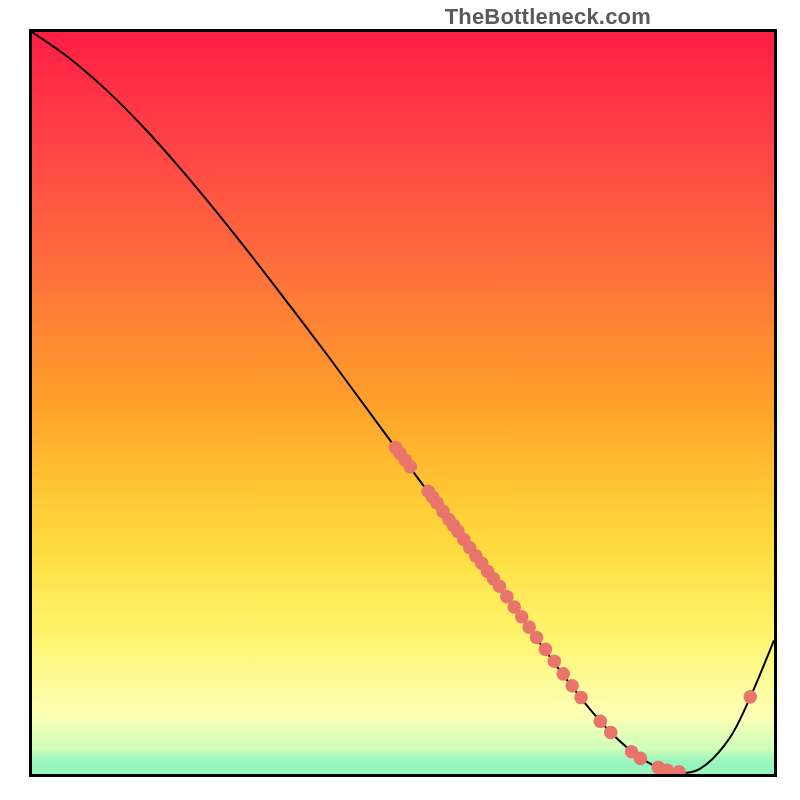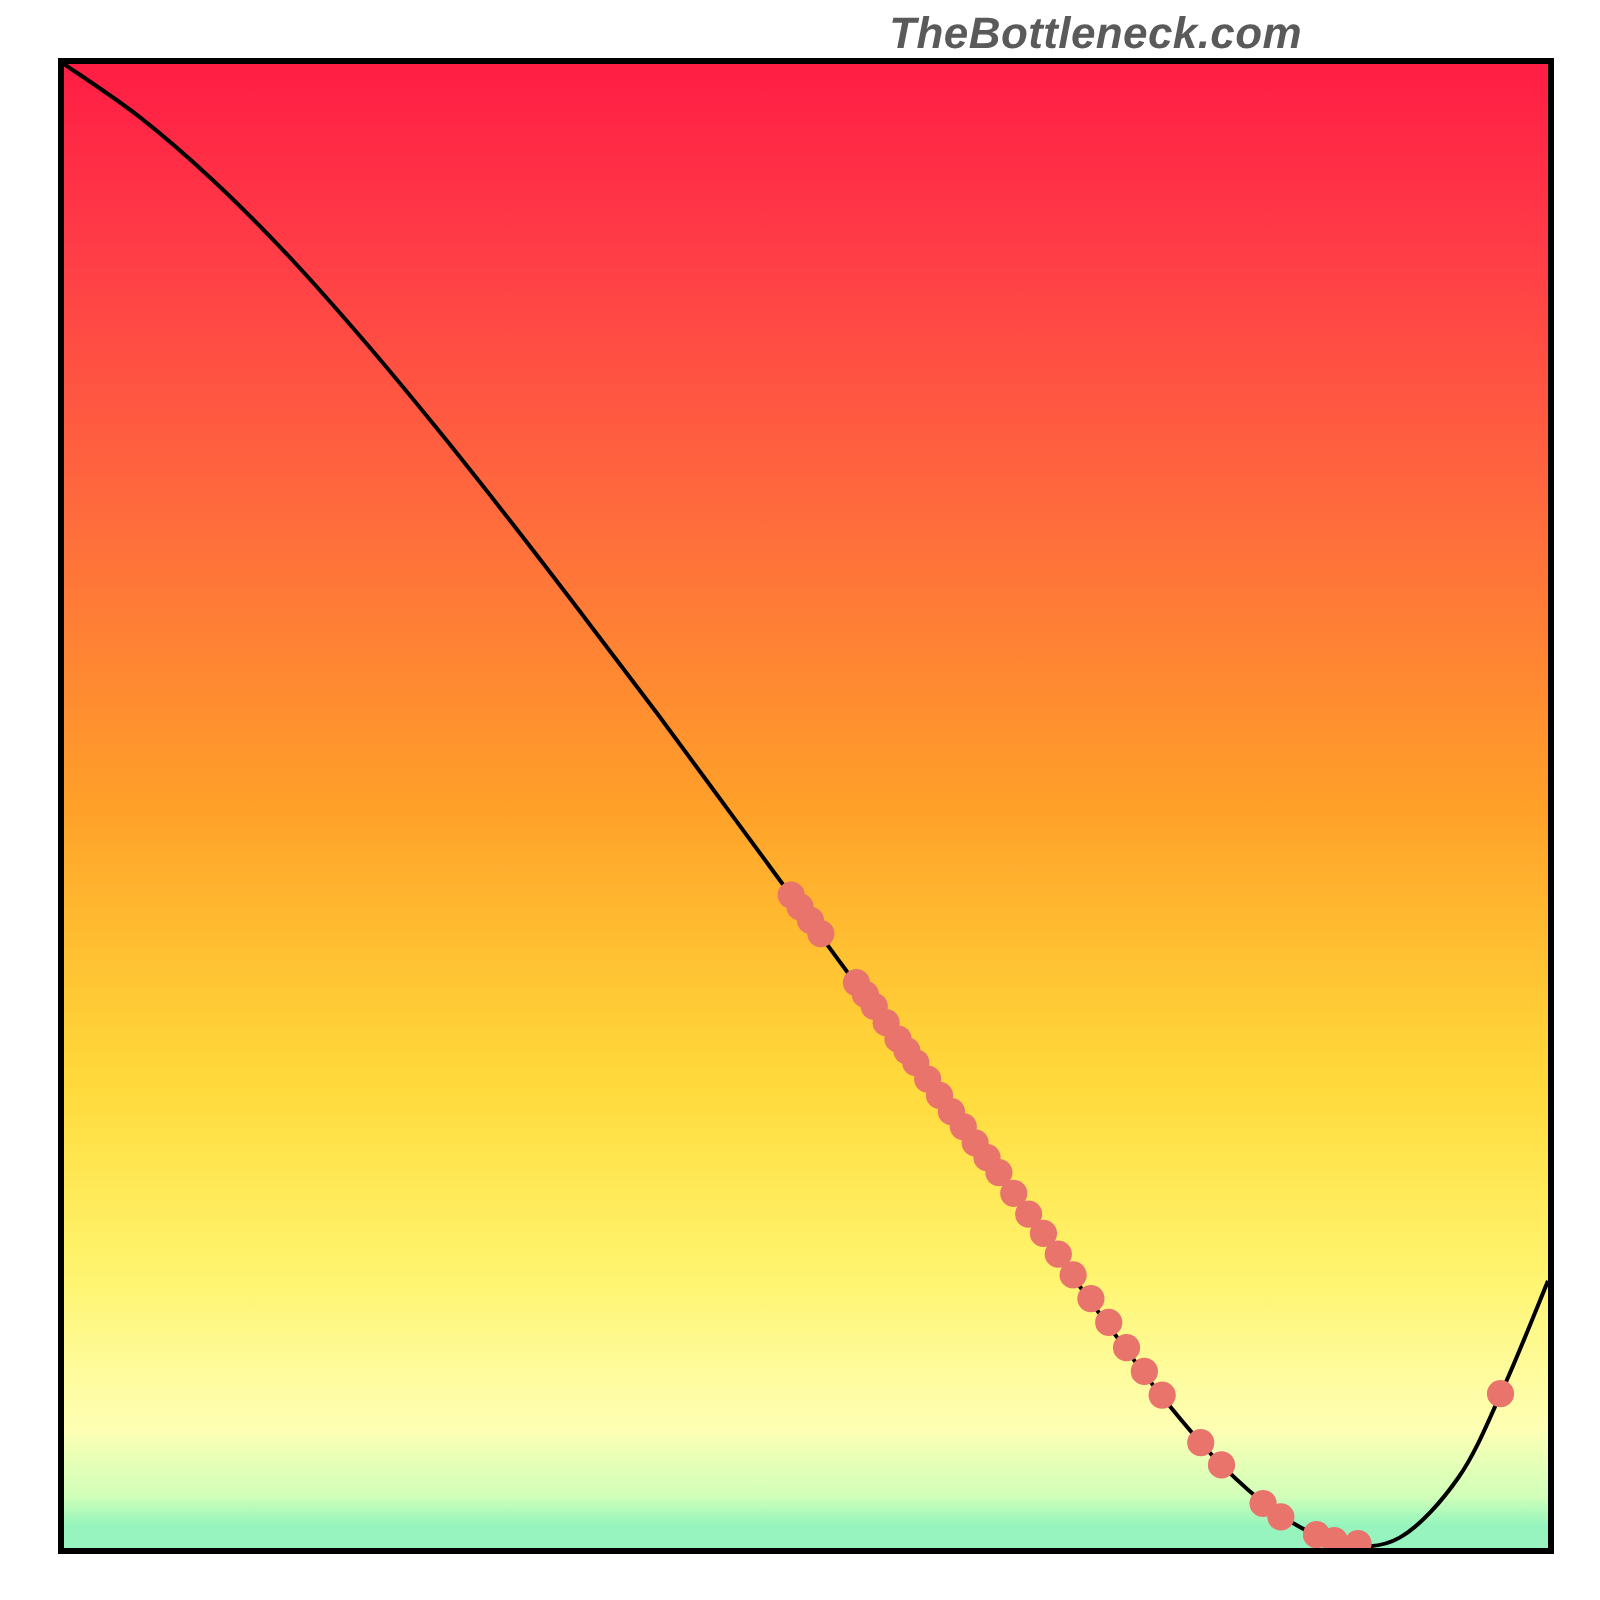--- a/index.html
+++ b/index.html
@@ -7,21 +7,20 @@
     padding: 0;
     width: 800px;
     height: 800px;
     background: #ffffff;
     font-family: Arial, Helvetica, sans-serif;
   }
   .wrap {
     position: relative;
     width: 665px;
     height: 800px;
-    font-style: italic;
   }
   .watermark {
     position: absolute;
     top: 4px;
     right: 14px;
     font-size: 22px;
     font-weight: 600;
     color: #5a5a5a;
     letter-spacing: 0.2px;
     z-index: 5;

